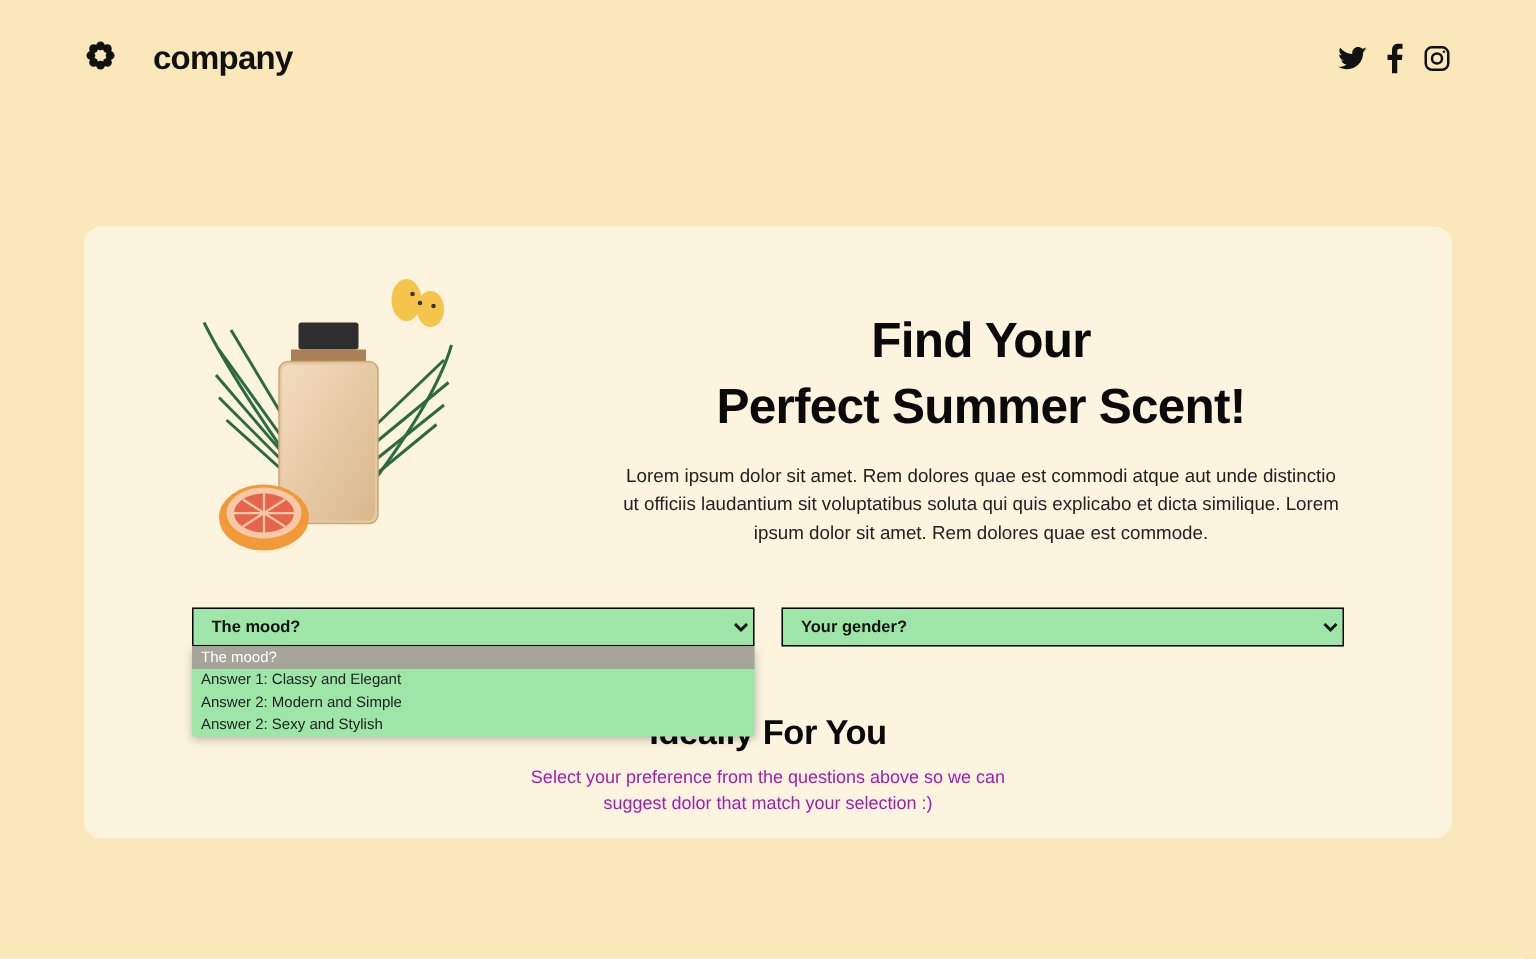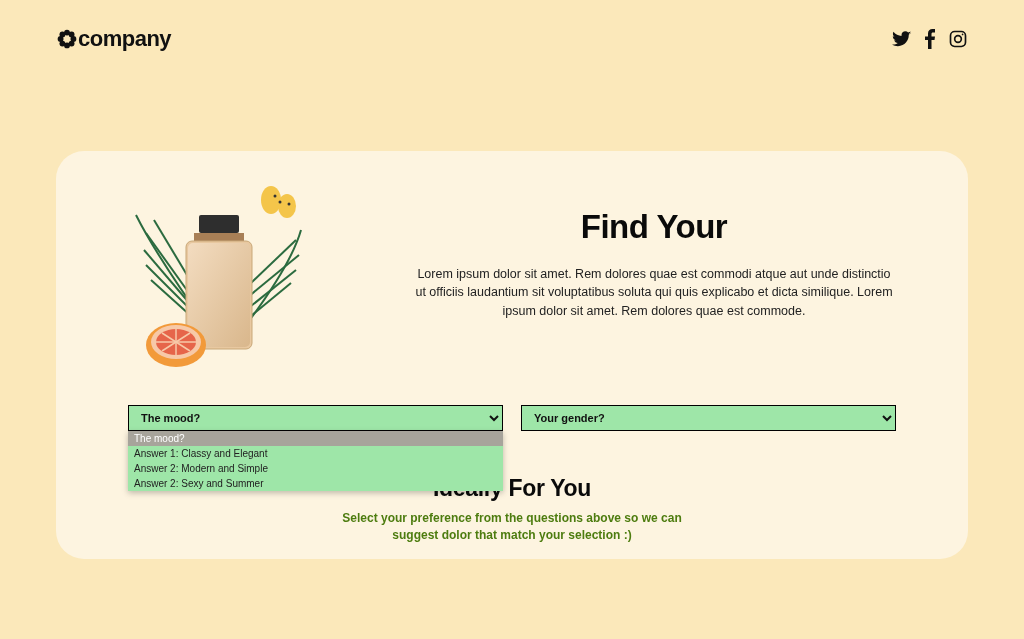--- a/index.html
+++ b/index.html
@@ -11,43 +11,43 @@
     overflow: hidden;
   }
   .header {
     display: flex;
     justify-content: space-between;
     align-items: center;
     padding: 26px 56px 0 56px;
   }
   .logo-wrap {
     display: flex;
-    align-items: center;
-    gap: 0;
+    align-items: flex-start;
+    gap: 24px;
   }
   .logo-wrap .txt {
     font-weight: 900;
     font-size: 22px;
     letter-spacing: -0.5px;
     color: #111;
   }
   .socials {
     display: flex;
     align-items: center;
     gap: 12px;
   }
   .socials svg { display: block; }
   .card {
     position: absolute;
     left: 56px;
     right: 56px;
     top: 151px;
     bottom: 80px;
     background: #fdf4e0;
-    border-radius: 28px;
+    border-radius: 12px;
   }
   .hero {
     display: flex;
     align-items: flex-start;
     padding: 24px 40px 0 40px;
     gap: 24px;
   }
   .illus {
     width: 260px;
     height: 200px;
@@ -117,23 +117,22 @@
   }
   .mid .h2 {
     font-weight: 900;
     font-size: 23px;
     color: #0a0a0a;
     letter-spacing: -0.3px;
   }
   .mid .sub {
     margin-top: 8px;
     font-size: 12px;
-    color: #4d7c0f;
+    color: #a21caf;
     line-height: 1.45;
-    font-weight: bold;
   }
 </style>
 </head>
 <body>
 
 <div class="header">
   <div class="logo-wrap">
     <svg width="22" height="22" viewBox="0 0 24 24">
       <g fill="#111">
         <circle cx="12" cy="5" r="3.2"></circle>
@@ -217,35 +216,36 @@
             <line x1="-20" y1="-3" x2="20" y2="-3"></line>
             <line x1="-14" y1="-12" x2="14" y2="6"></line>
             <line x1="14" y1="-12" x2="-14" y2="6"></line>
           </g>
         </g>
       </svg>
     </div>
     <div class="copy">
       <h1>
         <span>Find Your</span><br>
+        <span>Perfect Summer Scent!</span>
       </h1>
       <p>Lorem ipsum dolor sit amet. Rem dolores quae est commodi atque aut unde distinctio ut officiis laudantium sit voluptatibus soluta qui quis explicabo et dicta similique. Lorem ipsum dolor sit amet. Rem dolores quae est commode.</p>
     </div>
   </div>
 
   <div class="selects">
     <div class="sel-wrap">
       <select class="sel">
         <option>The mood?</option>
       </select>
       <div class="dropdown">
         <div class="opt hl">The mood?</div>
         <div class="opt">Answer 1: Classy and Elegant</div>
         <div class="opt">Answer 2: Modern and Simple</div>
-        <div class="opt">Answer 2: Sexy and Summer</div>
+        <div class="opt">Answer 2: Sexy and Stylish</div>
       </div>
     </div>
     <div class="sel-wrap">
       <select class="sel">
         <option>Your gender?</option>
       </select>
     </div>
   </div>
 
   <div class="mid">

